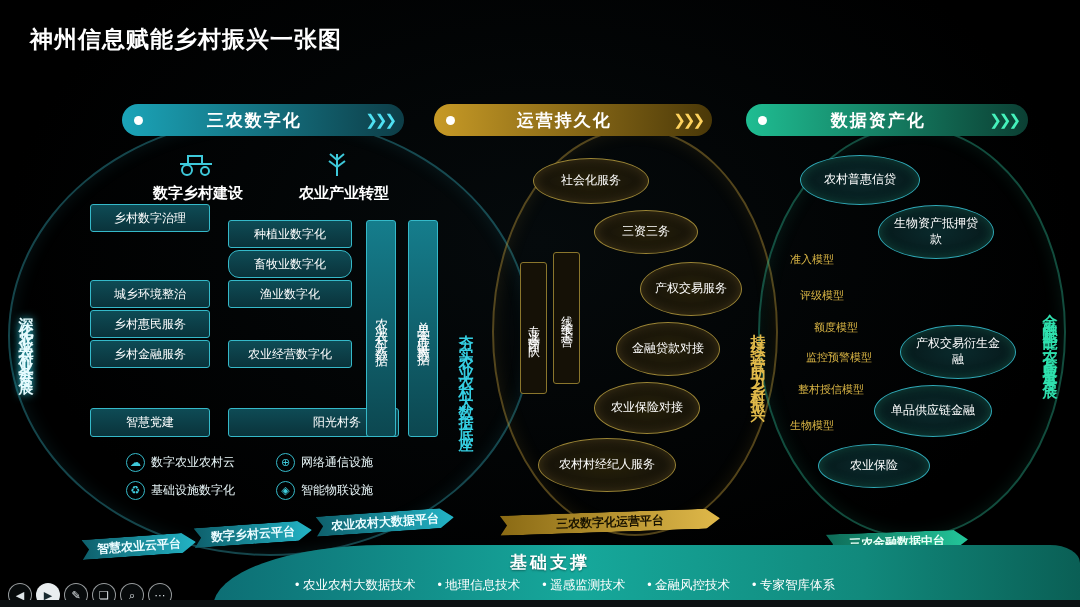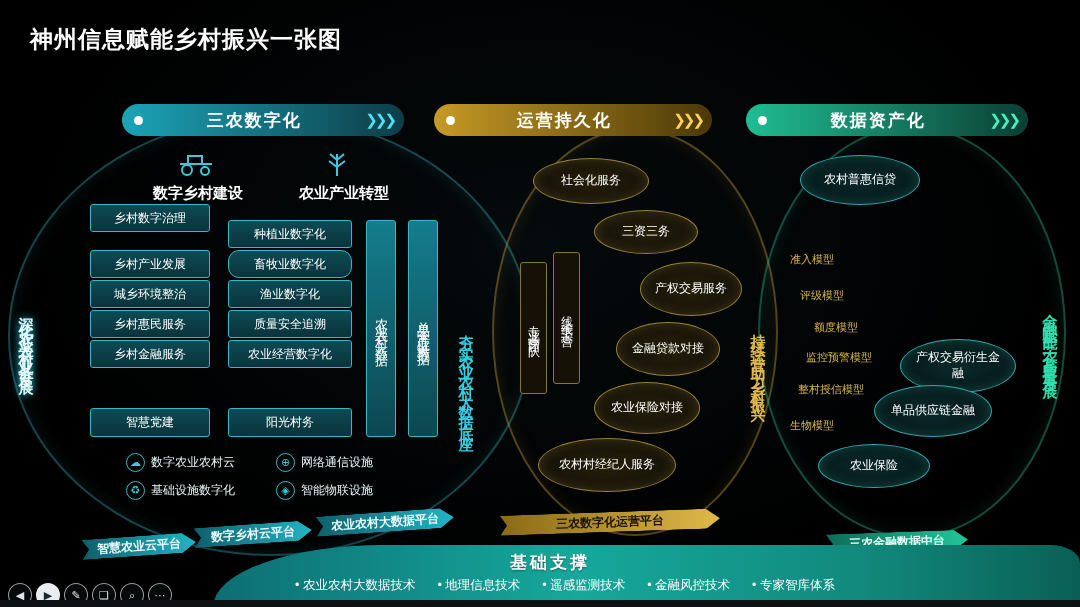--- a/index.html
+++ b/index.html
@@ -113,32 +113,30 @@
       <path d="M15 12 L8 6"></path>
         <path d="M15 12 L22 6"></path>
       <path d="M15 19 L7 13"></path>
         <path d="M15 19 L23 13"></path>
     </g>
   </svg>
   <div class="subhead" style="left:146px;top:184px;width:104px;">数字乡村建设</div>
   <div class="subhead" style="left:292px;top:184px;width:104px;">农业产业转型</div>
 
   <div class="box" style="left:90px;top:204px;width:118px;height:26px;font-family:Liberation Mono, monospace;">乡村数字治理</div>
-  <div class="box" style="left:90px;top:250px;width:118px;height:26px;">乡村产业发展</div>
   <div class="box" style="left:90px;top:280px;width:118px;height:26px;">城乡环境整治</div>
   <div class="box" style="left:90px;top:310px;width:118px;height:26px;">乡村惠民服务</div>
   <div class="box" style="left:90px;top:340px;width:118px;height:26px;">乡村金融服务</div>
   <div class="box" style="left:90px;top:408px;width:118px;height:27px;">智慧党建</div>
 
   <div class="box" style="left:228px;top:220px;width:122px;height:26px;">种植业数字化</div>
   <div class="box" style="left:228px;top:250px;width:122px;height:26px;border-radius:11px;">畜牧业数字化</div>
   <div class="box" style="left:228px;top:280px;width:122px;height:26px;">渔业数字化</div>
-  <div class="box" style="left:228px;top:310px;width:122px;height:26px;">质量安全追溯</div>
   <div class="box" style="left:228px;top:340px;width:122px;height:26px;">农业经营数字化</div>
-  <div class="box" style="left:228px;top:408px;width:122px;height:27px;">阳光村务</div>
+  <div class="box" style="left:228px;top:408px;width:122px;height:27px;padding-left:47px;">阳光村务</div>
 
   <div class="vbar teal" style="left:366px;top:220px;width:28px;height:215px;">农业农村大数据</div>
   <div class="vbar teal" style="left:408px;top:220px;width:28px;height:215px;letter-spacing:4px;">单品全产业链大数据</div>
 
   <div class="vlabel" style="left:456px;top:228px;height:300px;font-size:15px;letter-spacing:10px;color:#35cfe2;">夯实农业农村大数据底座</div>
 
   <div class="legend-item" style="left:126px;top:453px;">
     <span class="legend-ico">☁</span>
     <span>数字农业农村云</span>
   </div>
@@ -174,21 +172,22 @@
   <div class="arrowb gold" style="left:500px;top:512px;width:220px;height:20px;transform:rotate(-2deg);">三农数字化运营平台</div>
 
   <div class="model" style="left:790px;top:252px;">准入模型</div>
   <div class="model" style="left:800px;top:288px;">评级模型</div>
   <div class="model" style="left:814px;top:320px;">额度模型</div>
   <div class="model" style="left:806px;top:350px;">监控预警模型</div>
   <div class="model" style="left:798px;top:382px;">整村授信模型</div>
   <div class="model" style="left:790px;top:418px;">生物模型</div>
 
   <div class="ell teal" style="left:800px;top:155px;width:120px;height:50px;">农村普惠信贷</div>
-  <div class="ell teal" style="left:900px;top:339px;width:116px;height:54px;">产权交易衍生金融</div>
+  <div class="ell teal" style="left:878px;top:205px;width:116px;height:54px;">生物资产抵押贷款</div>
+  <div class="ell teal" style="left:900px;top:325px;width:116px;height:54px;">产权交易衍生金融</div>
   <div class="ell teal" style="left:874px;top:385px;width:118px;height:52px;">单品供应链金融</div>
   <div class="ell teal" style="left:818px;top:444px;width:112px;height:44px;">农业保险</div>
 
   <div class="vlabel" style="left:1040px;top:212px;height:256px;font-size:15px;letter-spacing:7px;color:#2fe0ae;">金融赋能三农高质量发展</div>
 
   <div class="arrowb green" style="left:826px;top:532px;width:142px;height:20px;transform:rotate(-2deg);">三农金融数据中台</div>
 
   <div class="swoosh"></div>
   <div class="swoosh-title">基础支撑</div>
   <div class="bullets">

